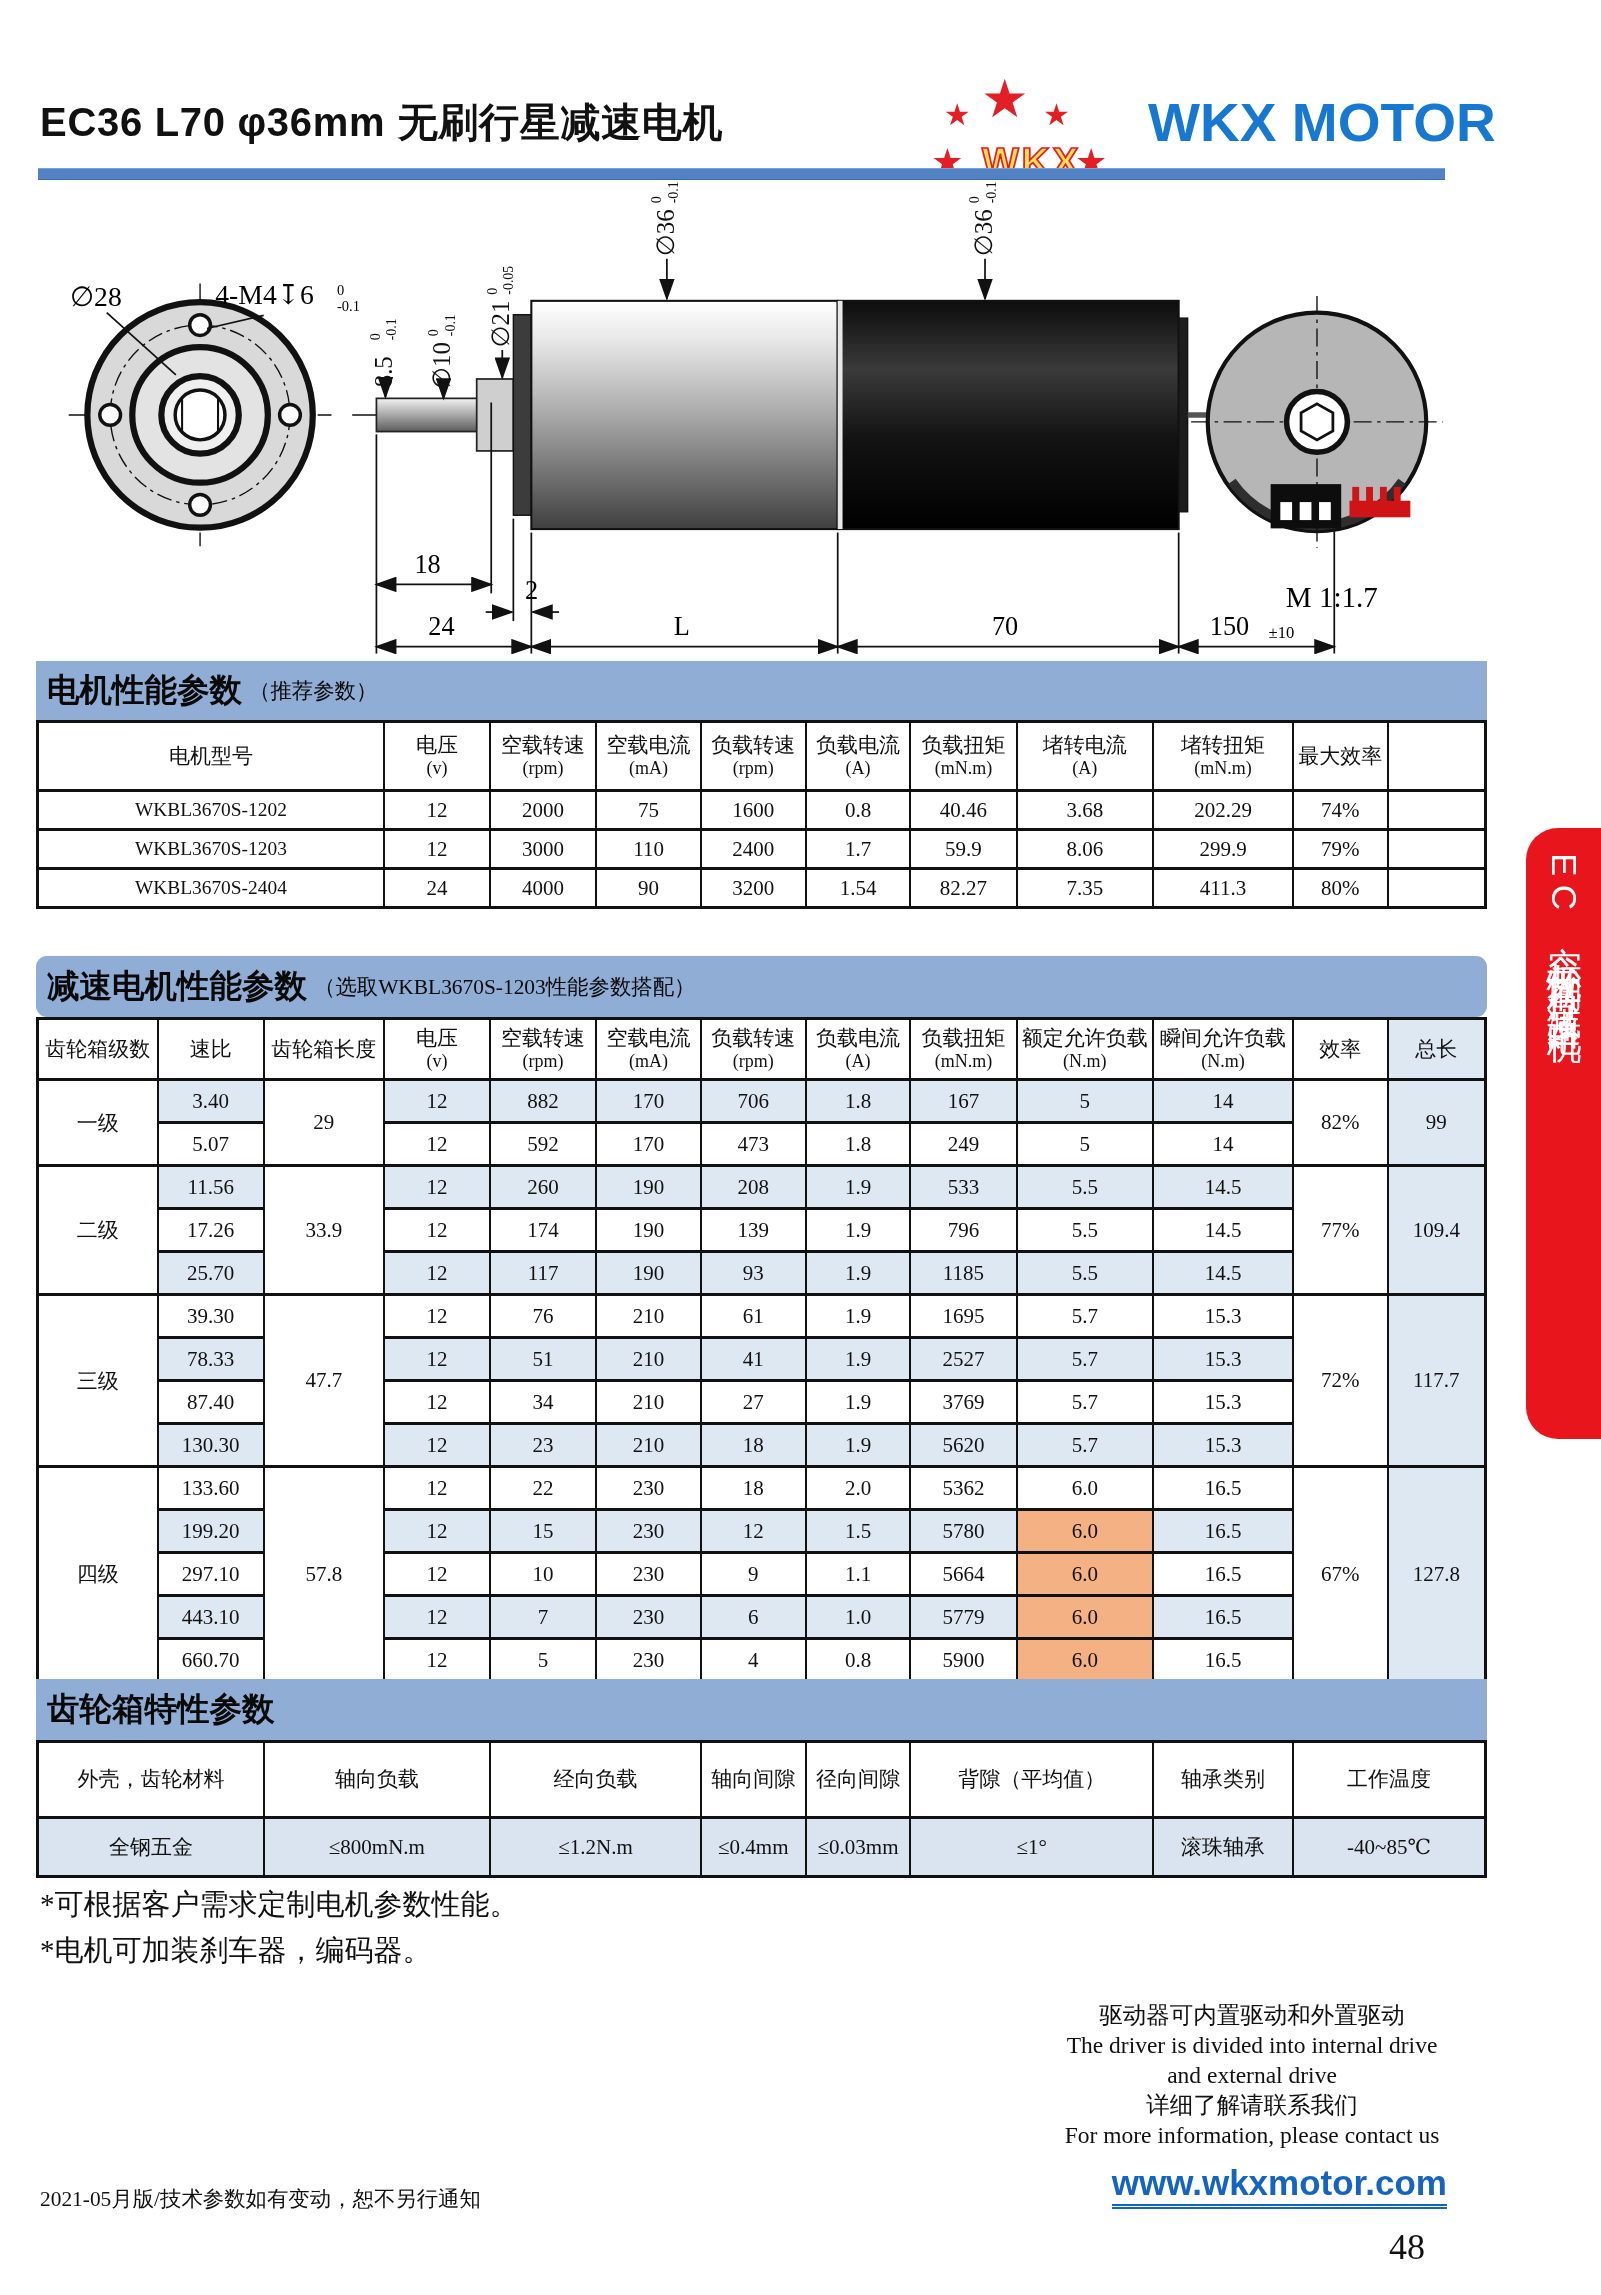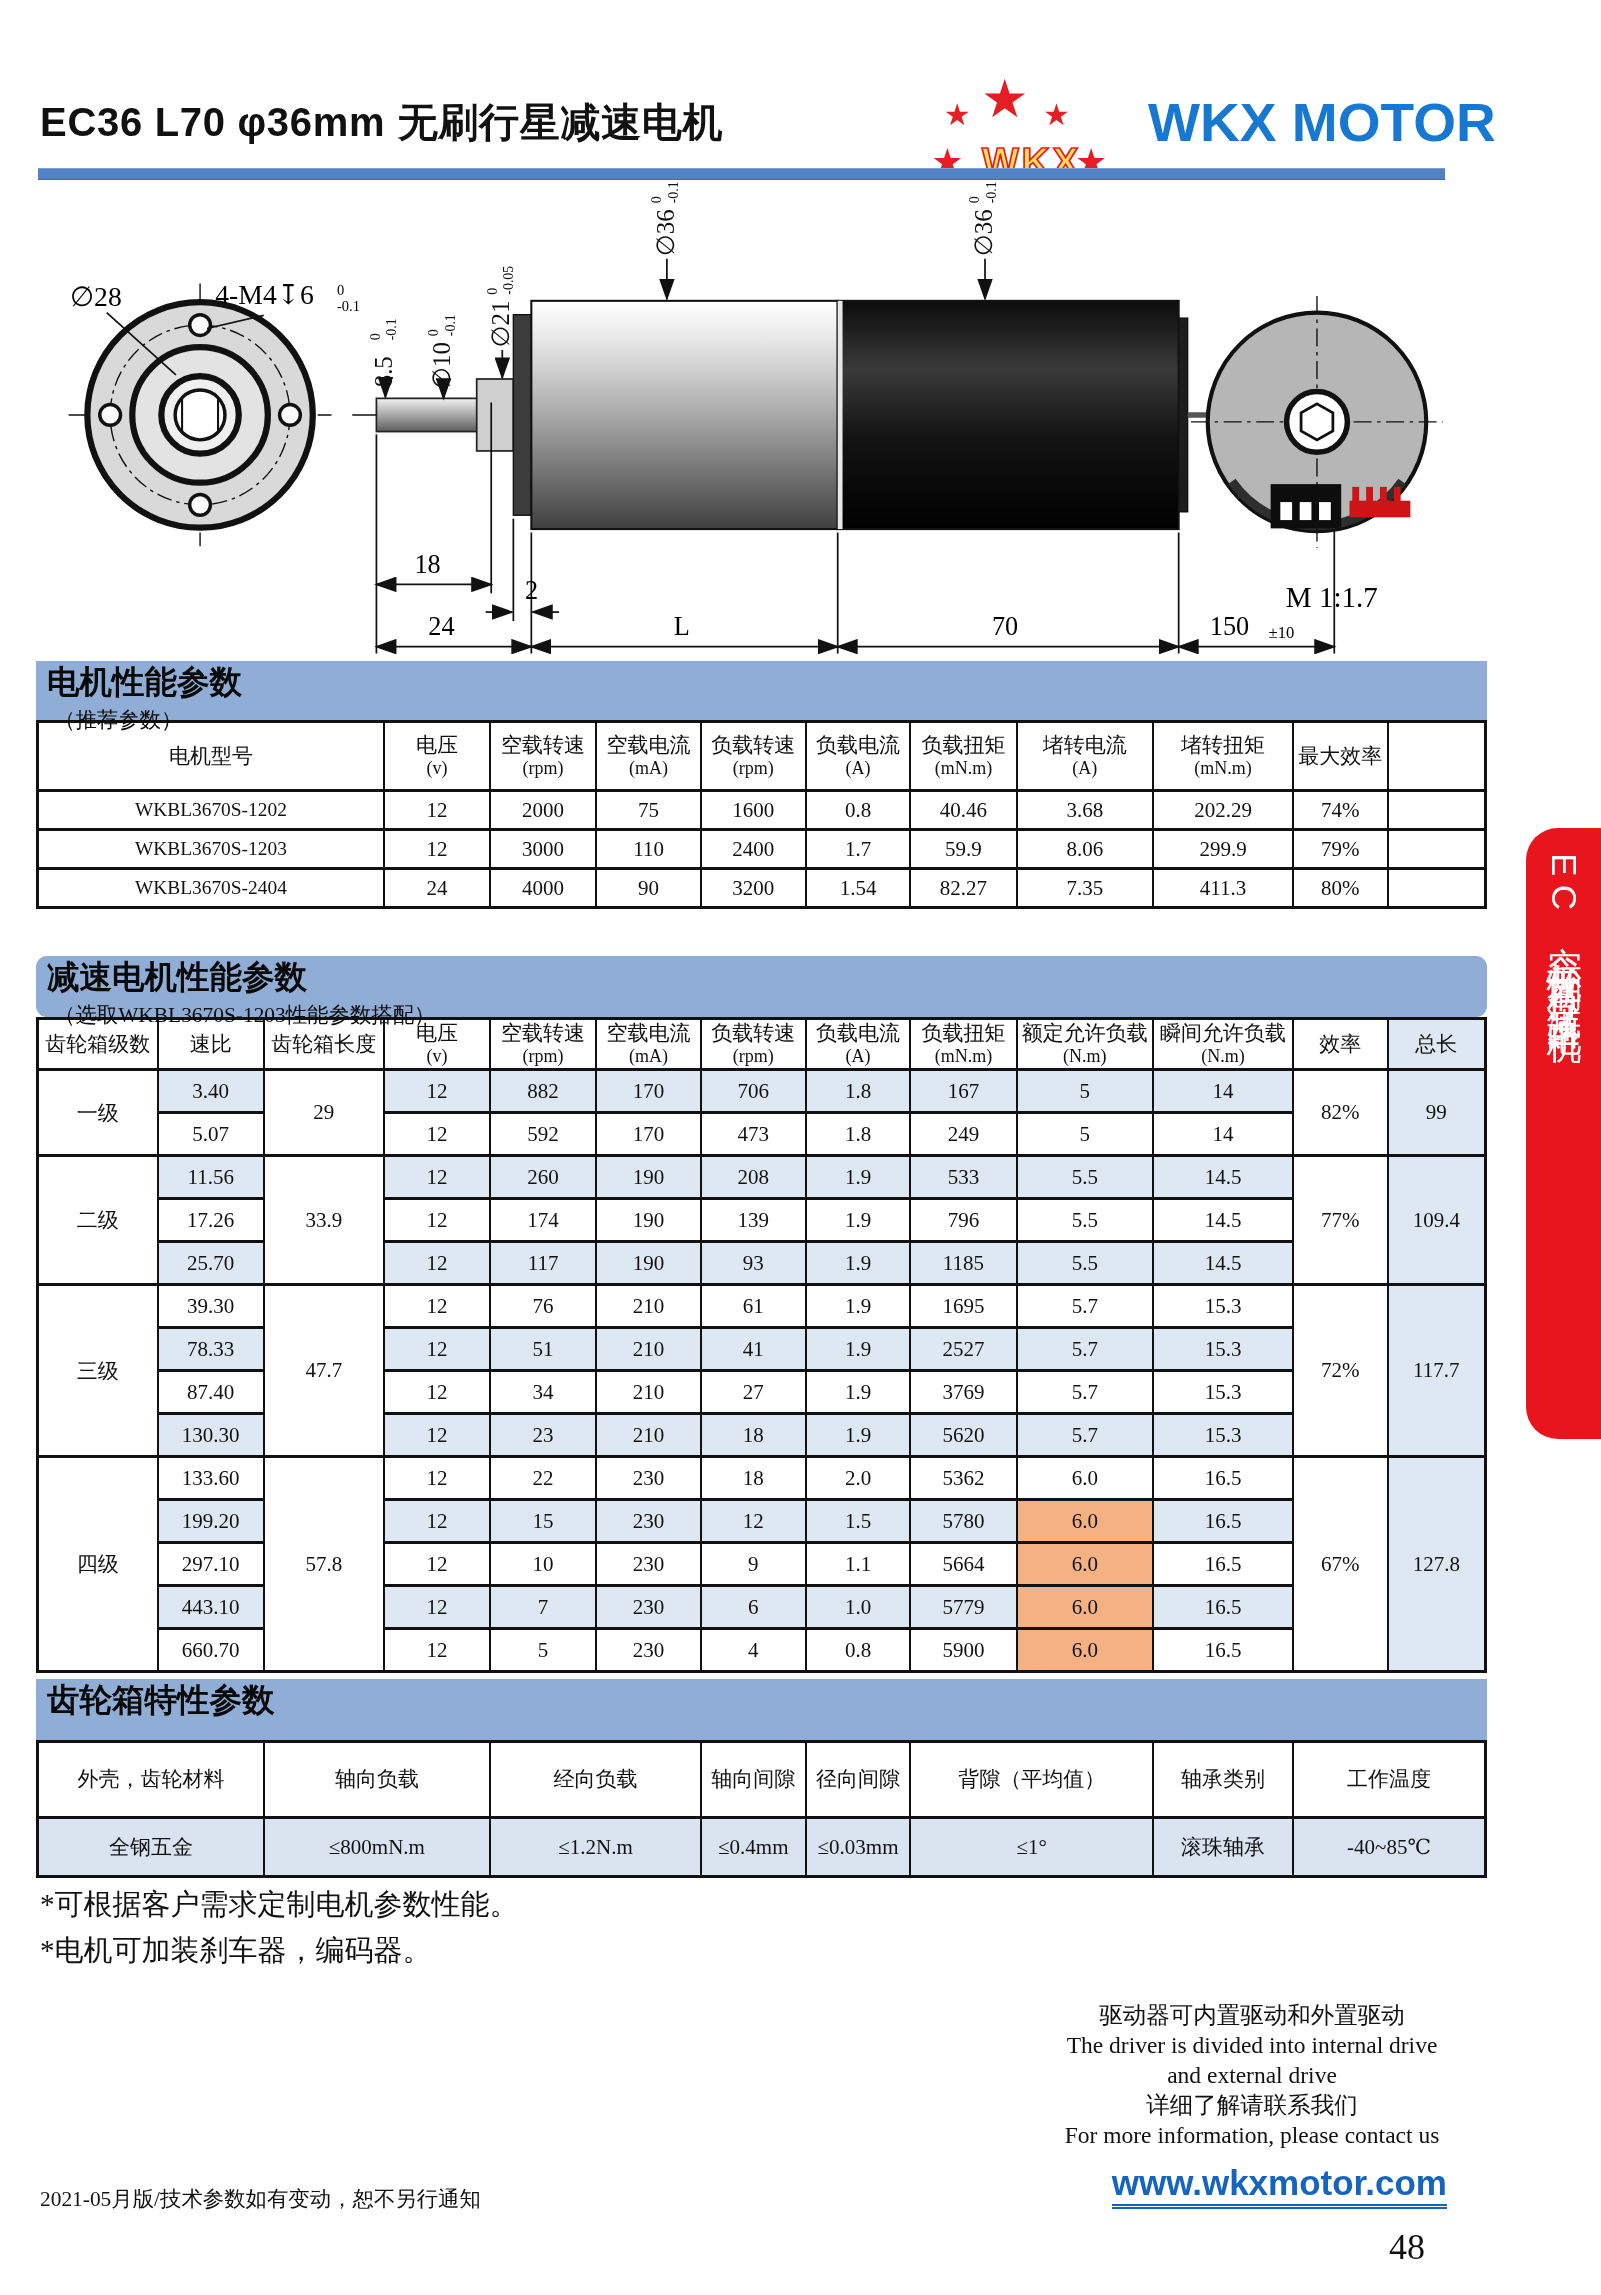--- a/index.html
+++ b/index.html
@@ -19,36 +19,36 @@
          font-weight:900;font-size:54px;color:#1778D2;letter-spacing:0px;transform:scaleX(1.02);transform-origin:left;}
   
   .sidetab{position:absolute;right:0;top:828px;width:75px;height:611px;background:#E8151D;
            border-radius:32px 0 0 32px;display:flex;justify-content:center;}
   .sidetab span{writing-mode:vertical-rl;color:#fff;font-size:35px;letter-spacing:8.3px;
                 font-family:"Liberation Sans","DejaVu Sans",sans-serif;margin-top:25px;}
   
   .draw{position:absolute;left:41px;top:159px;width:1480px;height:505px;}
   
   .tblock{position:absolute;left:36px;width:1451px;}
-  .bar{height:59px;background:#8FADD5;display:flex;padding-left:11px;box-sizing:border-box;flex-direction:column;}
+  .bar{height:59px;background:#8FADD5;display:flex;align-items:center;padding-left:11px;box-sizing:border-box;}
   .bar-title{font-family:"Liberation Sans","DejaVu Sans",sans-serif;font-weight:bold;font-size:32.5px;color:#0a0a0a;}
   .bar-sub{font-size:21.4px;margin-left:7px;color:#0a0a0a;}
   table.t{border-collapse:collapse;width:100%;table-layout:fixed;}
   .t td,.t th{border:2.1px solid #111;border-top-width:3.5px;border-bottom-width:3.5px;text-align:center;
               vertical-align:middle;font-weight:normal;padding:0;background:#fff;overflow:hidden;}
   .t{border:3.5px solid #111;}
   .hn{font-size:21px;line-height:1.25;}
   .hu{font-size:18px;line-height:1.2;}
   .t td{font-size:21px;}
   .hl{background:#DEE8F2 !important;}
   .or{background:#F4B183 !important;}
   .tl{background:#DEE8F2 !important;}
   .hl3{background:#D9E4F0 !important;}
   tr.h1r{height:69px;} tr.d1r{height:39px;}
-  tr.h2r{height:51px;}  tr.d2r{height:43px;}
+  tr.h2r{height:61px;}  tr.d2r{height:43px;}
   tr.h3r{height:76px;} tr.d3r{height:59px;}
   
   .note{position:absolute;left:40px;font-size:29px;}
   .driver{position:absolute;left:1017px;top:2000px;width:470px;text-align:center;font-size:23.5px;line-height:1.28;}
   .footnote{position:absolute;left:40px;top:2184px;font-size:21.4px;}
   .site{position:absolute;right:154px;top:2163px;font-family:"Liberation Sans","DejaVu Sans",sans-serif;
         font-weight:900;font-size:35px;color:#1565BE;border-bottom:5.5px double #1565BE;padding-bottom:0.7px;cursor:pointer;}
   .pagenum{position:absolute;right:176px;top:2226px;font-size:36px;}
 </style>
 </head>

